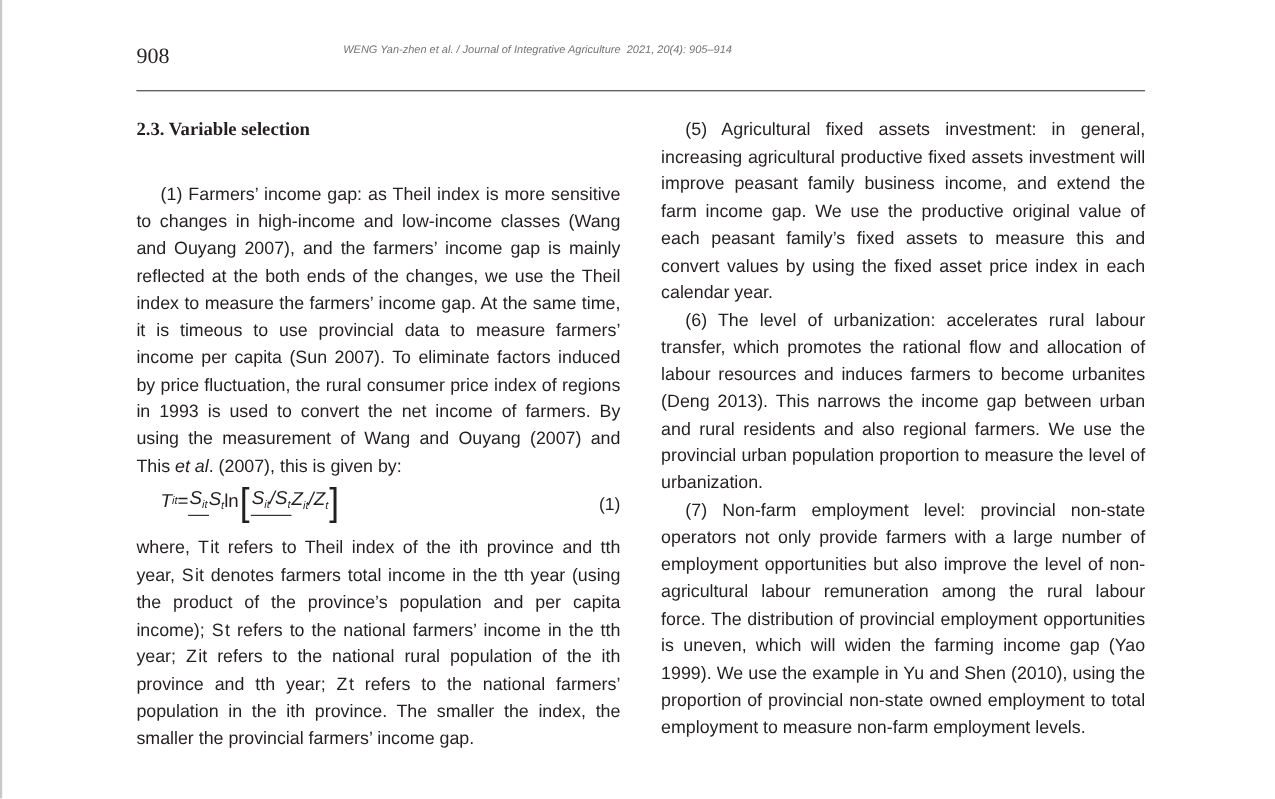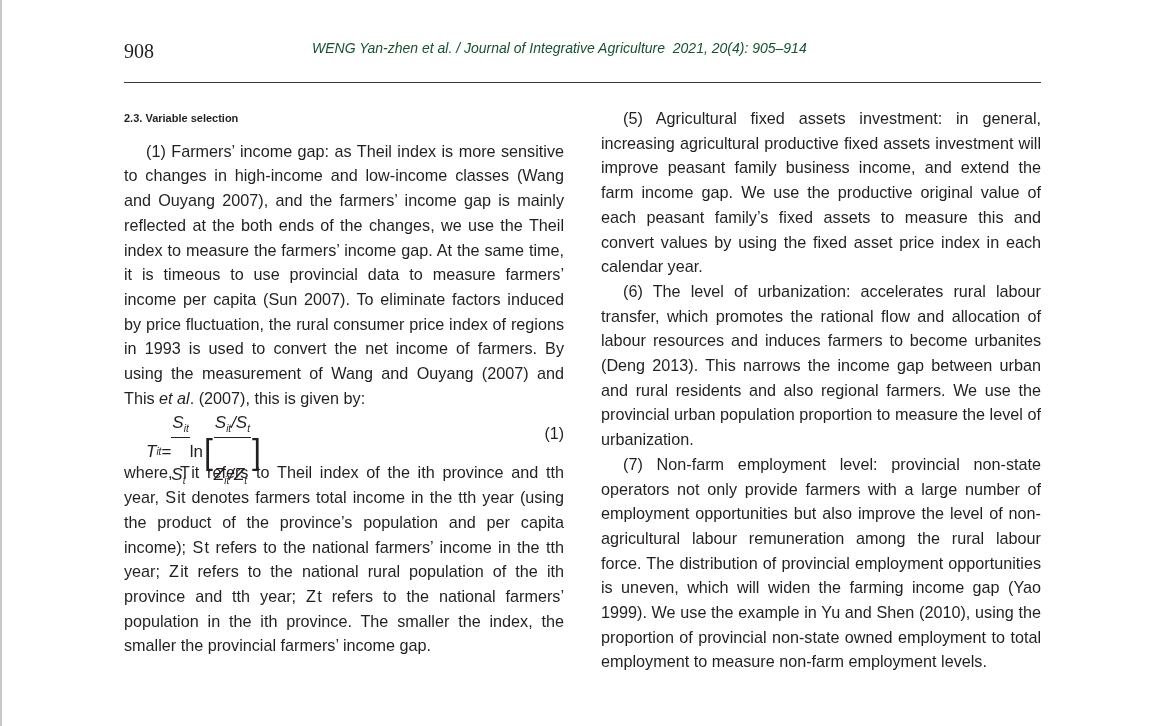--- a/index.html
+++ b/index.html
@@ -2,33 +2,33 @@
 <html><head>
 <meta charset="utf-8">
 <style>
   html, body { margin:0; padding:0; }
   body {
     width:1159px; height:726px; overflow:hidden; background:#ffffff;
     position:relative; font-family:"Liberation Sans", sans-serif; color:#231f20;
   }
   .left-edge { position:absolute; left:0; top:0; width:2px; height:726px; background:#c8c8c8; }
   .page-num { position:absolute; left:124px; top:40px; font-family:"Liberation Serif", serif; font-size:20px; color:#231f20; }
-  .running-head { position:absolute; left:312px; top:40px; font-size:14px; font-style:italic; color:#14532d; white-space:pre; }
+  .running-head { position:absolute; left:312px; top:40px; font-size:10px; font-style:italic; color:#737373; white-space:pre; }
   .head-rule { position:absolute; left:124px; top:82px; width:917px; height:1px; background:#3a3a3a; }
   .col { position:absolute; top:106px; width:440px; font-size:16.2px; line-height:24.7px; }
   .col-left { left:124px; }
   .col-right { left:601px; }
-  .section-title { font-weight:bold; font-size:11px; margin:0 0 8px 0; line-height:24.7px; }
+  .section-title { font-weight:bold; font-size:17px; margin:0 0 34px 0; line-height:24.7px;font-family:Liberation Serif, serif; }
   p { margin:0; text-align:justify; text-align-last:left; }
   p.indent { text-indent:22px; }
   .equation {
     position:relative; height:50px; margin:0;
   }
   .eq-body { position:absolute; left:22px; top:4px; font-size:17px; display:flex; align-items:center; }
-  .frac { display:inline-flex; flex-direction:column; align-items:flex-start; vertical-align:middle; line-height:17px; font-style:italic;gap:28px; }
+  .frac { display:inline-flex; flex-direction:row; align-items:flex-end; vertical-align:middle; line-height:17px; font-style:italic; }
   .frac .num { border-bottom:1px solid #231f20; padding:0 1px; }
   .sub { font-size:10px; font-style:italic; vertical-align:-4px; }
   .it { font-style:italic; }
   .bracket { font-size:32px; font-weight:100; line-height:32px; margin:0 1px; transform:scaleY(1.1); }
   .eq-num { position:absolute; right:0; top:12px; font-size:16px; }
 </style>
 </head>
 <body>
 
 <div class="left-edge"></div>

